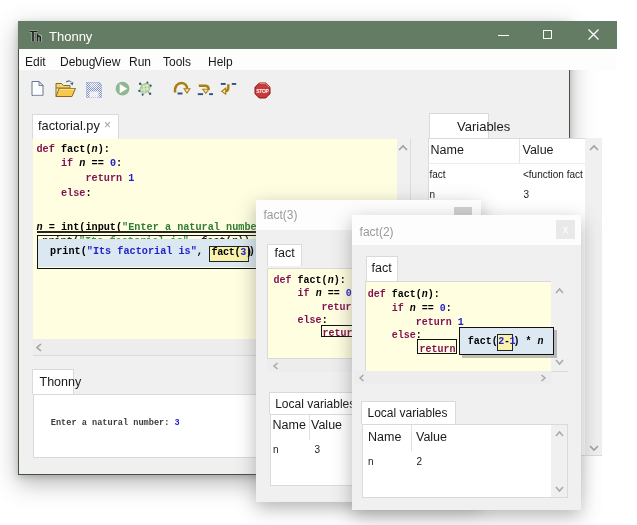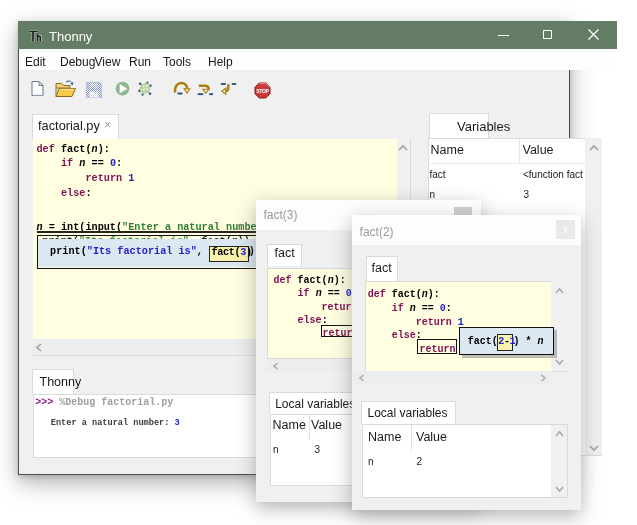--- a/index.html
+++ b/index.html
@@ -170,21 +170,20 @@
     <div class="abs" style="left:0.3px; top:2.6px; width:354px; height:28.5px; background:#dbe8f1;"></div>
     <div class="abs mono" style="left:11.9px; top:9.9px;">print(<span class="num">"Its factorial is"</span>, </div>
     <div class="abs" style="left:171.1px; top:9.3px; width:39.5px; height:16px; background:#faf3ae; border:1.1px solid #222;"></div>
     <div class="abs mono" style="left:173.3px; top:10.3px; letter-spacing:-0.35px;">fact(<span class="num">3</span>)</div>
     <div class="abs mono" style="left:210.5px; top:9.9px;">)</div>
   </div>
 
   <div class="abs" style="left:12.9px; top:347.7px; width:41.9px; height:25.3px; background:#ffffff; border:1px solid #dadada; border-bottom:none;"></div>
   <div class="abs" style="left:20.5px; top:354px; font-size:12.5px; color:#1a1a1a;">Thonny</div>
   <div class="abs" style="left:13.5px; top:373px; width:378px; height:64px; background:#ffffff; border:1px solid #dadada;"></div>
-  <div class="abs mono" style="left:16.3px; top:376.3px; font-size:10px; color:#8f138f;">&gt;&gt;&gt; <span style="color:#9e9e9e; font-weight:700;">%Debug factorial.py</span></div>
   <div class="abs mono" style="left:31.8px; top:397.3px; font-size:8.6px; color:#3c3c3c;">Enter a natural number: <span class="num">3</span></div>
 
   <div class="abs" style="left:410.3px; top:91.7px; width:59.7px; height:25px; background:#ffffff; border:1px solid #dadada; border-bottom:none;"></div>
   <div class="abs" style="left:419px; top:98px; font-size:13px; color:#1a1a1a;margin-left:19px;">Variables</div>
   <div class="abs" style="left:408.5px; top:116.5px; width:174.5px; height:318px; background:#ffffff; border:1px solid #dadada;"></div>
   <div class="abs" style="left:411.5px; top:122px; font-size:12.5px; color:#1a1a1a;">Name</div>
   <div class="abs" style="left:503.5px; top:122px; font-size:12.5px; color:#1a1a1a;">Value</div>
   <div class="abs" style="left:500px; top:118px; width:1px; height:24px; background:#e4e4e4;"></div>
   <div class="abs" style="left:409px; top:141.5px; width:157px; height:1px; background:#ececec;"></div>
   <div class="abs" style="left:410.5px; top:148px; font-size:10px; color:#1a1a1a;">fact</div>

